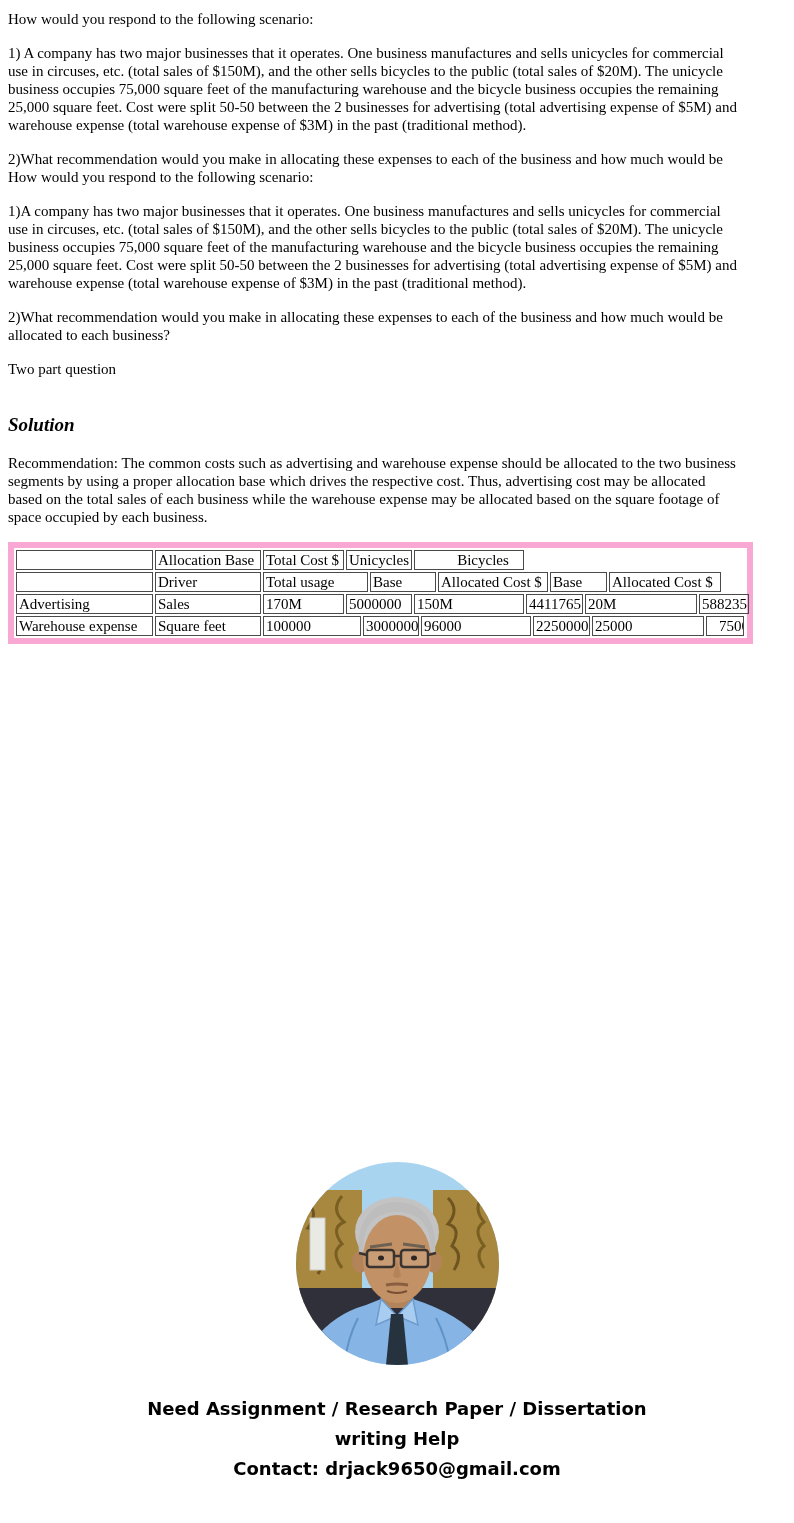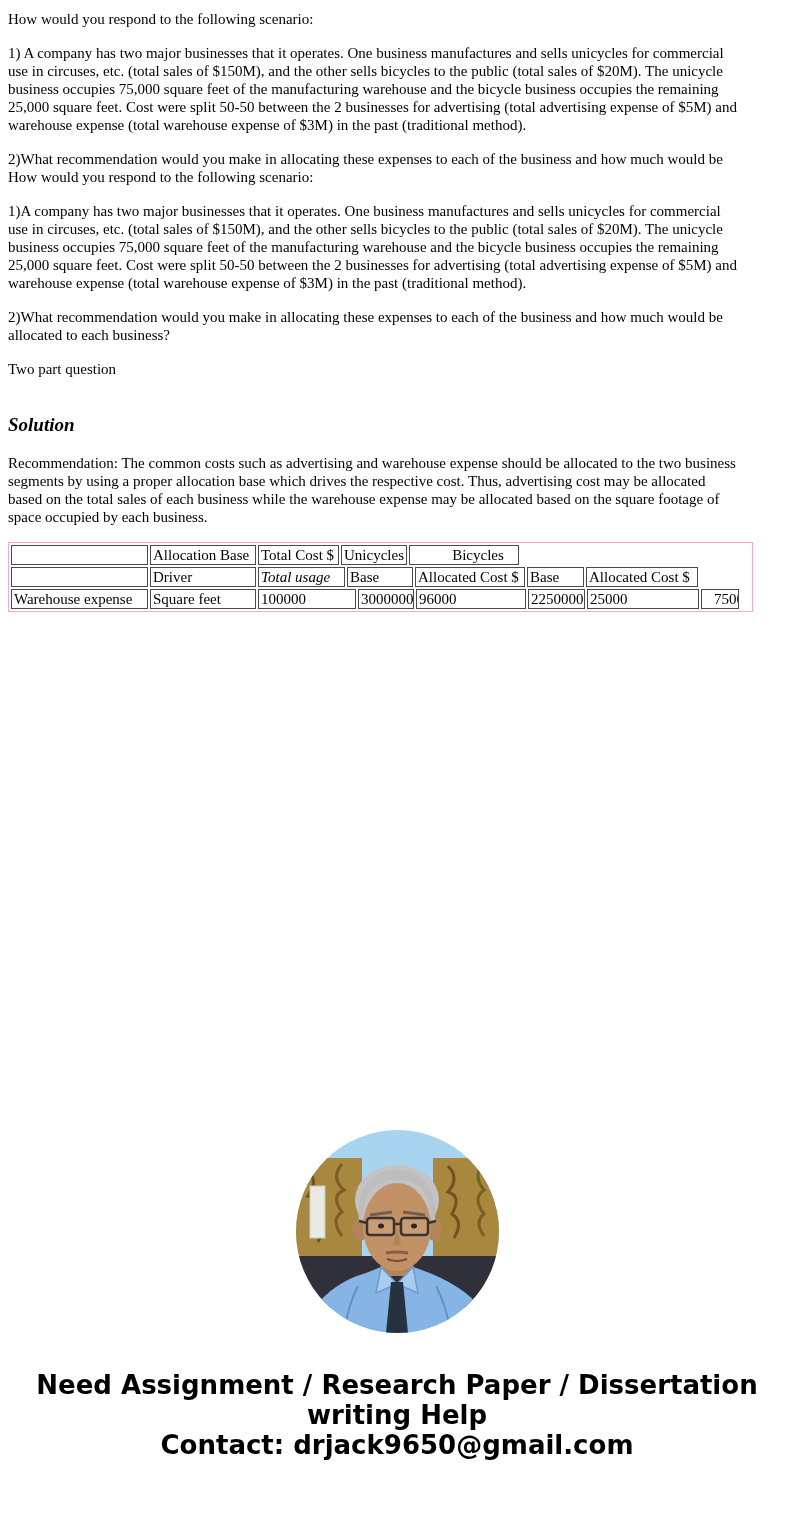--- a/index.html
+++ b/index.html
@@ -23,21 +23,21 @@
     font-weight: bold;
     font-size: 19px;
     line-height: 20px;
     margin: 37px 0 19px 0;
     font-style: italic;
   }
   
   .alloc-table {
     box-sizing: border-box;
     width: 745px;
-    border: 1px solid #f9a8d4;
+    border: 6px solid #f9a8d4;
     padding: 2px;
     margin: 0 0 0 0;
   }
   .t-row {
     display: flex;
     gap: 2px;
     margin-bottom: 2px;
   }
   .t-row:last-child { margin-bottom: 0; }
   .t-cell {
@@ -59,25 +59,25 @@
     justify-content: center;
   }
   .avatar-circle {
     width: 203px;
     height: 203px;
     border-radius: 50%;
     overflow: hidden;
   }
   
   .footer-text {
-    margin-top: 37px;
+    margin-top: 29px;
     text-align: center;
     font-family: "DejaVu Sans", sans-serif;
     font-weight: bold;
-    font-size: 26px;
+    font-size: 18px;
     line-height: 30px;
     white-space: pre;
   }
 </style>
 </head>
 <body>
 
 <div class="p">How would you respond to the following scenario:</div>
 
 <div class="p">1) A company has two major businesses that it operates. One business manufactures and sells unicycles for commercial
@@ -111,25 +111,35 @@
     <div class="t-row">
       <div class="t-cell" style="width: 137px;"></div>
       <div class="t-cell" style="width: 106px;">Allocation Base</div>
       <div class="t-cell" style="width: 81px;">Total Cost $</div>
       <div class="t-cell" style="width: 66px;">Unicycles</div>
       <div class="t-cell center" style="width: 110px; padding-left: 30px;">Bicycles</div>
     </div>
     <div class="t-row">
       <div class="t-cell" style="width: 137px;"></div>
       <div class="t-cell" style="width: 106px;">Driver</div>
-      <div class="t-cell" style="width: 87px; font-style: italic;">Total usage</div>
+      <div class="t-cell" style="width: 105px;">Total usage</div>
       <div class="t-cell" style="width: 66px;">Base</div>
       <div class="t-cell" style="width: 110px;">Allocated Cost $</div>
       <div class="t-cell" style="width: 57px;">Base</div>
       <div class="t-cell" style="width: 112px;">Allocated Cost $</div>
+    </div>
+    <div class="t-row">
+      <div class="t-cell" style="width: 137px;">Advertising</div>
+      <div class="t-cell" style="width: 106px;">Sales</div>
+      <div class="t-cell" style="width: 81px;">170M</div>
+      <div class="t-cell" style="width: 66px;">5000000</div>
+      <div class="t-cell" style="width: 110px;">150M</div>
+      <div class="t-cell" style="width: 57px;">4411765</div>
+      <div class="t-cell" style="width: 112px;">20M</div>
+      <div class="t-cell" style="width: 50px;">588235</div>
     </div>
     <div class="t-row">
       <div class="t-cell" style="width: 137px;">Warehouse expense</div>
       <div class="t-cell" style="width: 106px;">Square feet</div>
       <div class="t-cell" style="width: 98px;">100000</div>
       <div class="t-cell" style="width: 56px;">3000000</div>
       <div class="t-cell" style="width: 110px;">96000</div>
       <div class="t-cell" style="width: 57px;">2250000</div>
       <div class="t-cell" style="width: 112px; font-family: Liberation Serif, serif;">25000</div>
       <div class="t-cell" style="width: 38px; padding-left: 12px;">750000</div>

